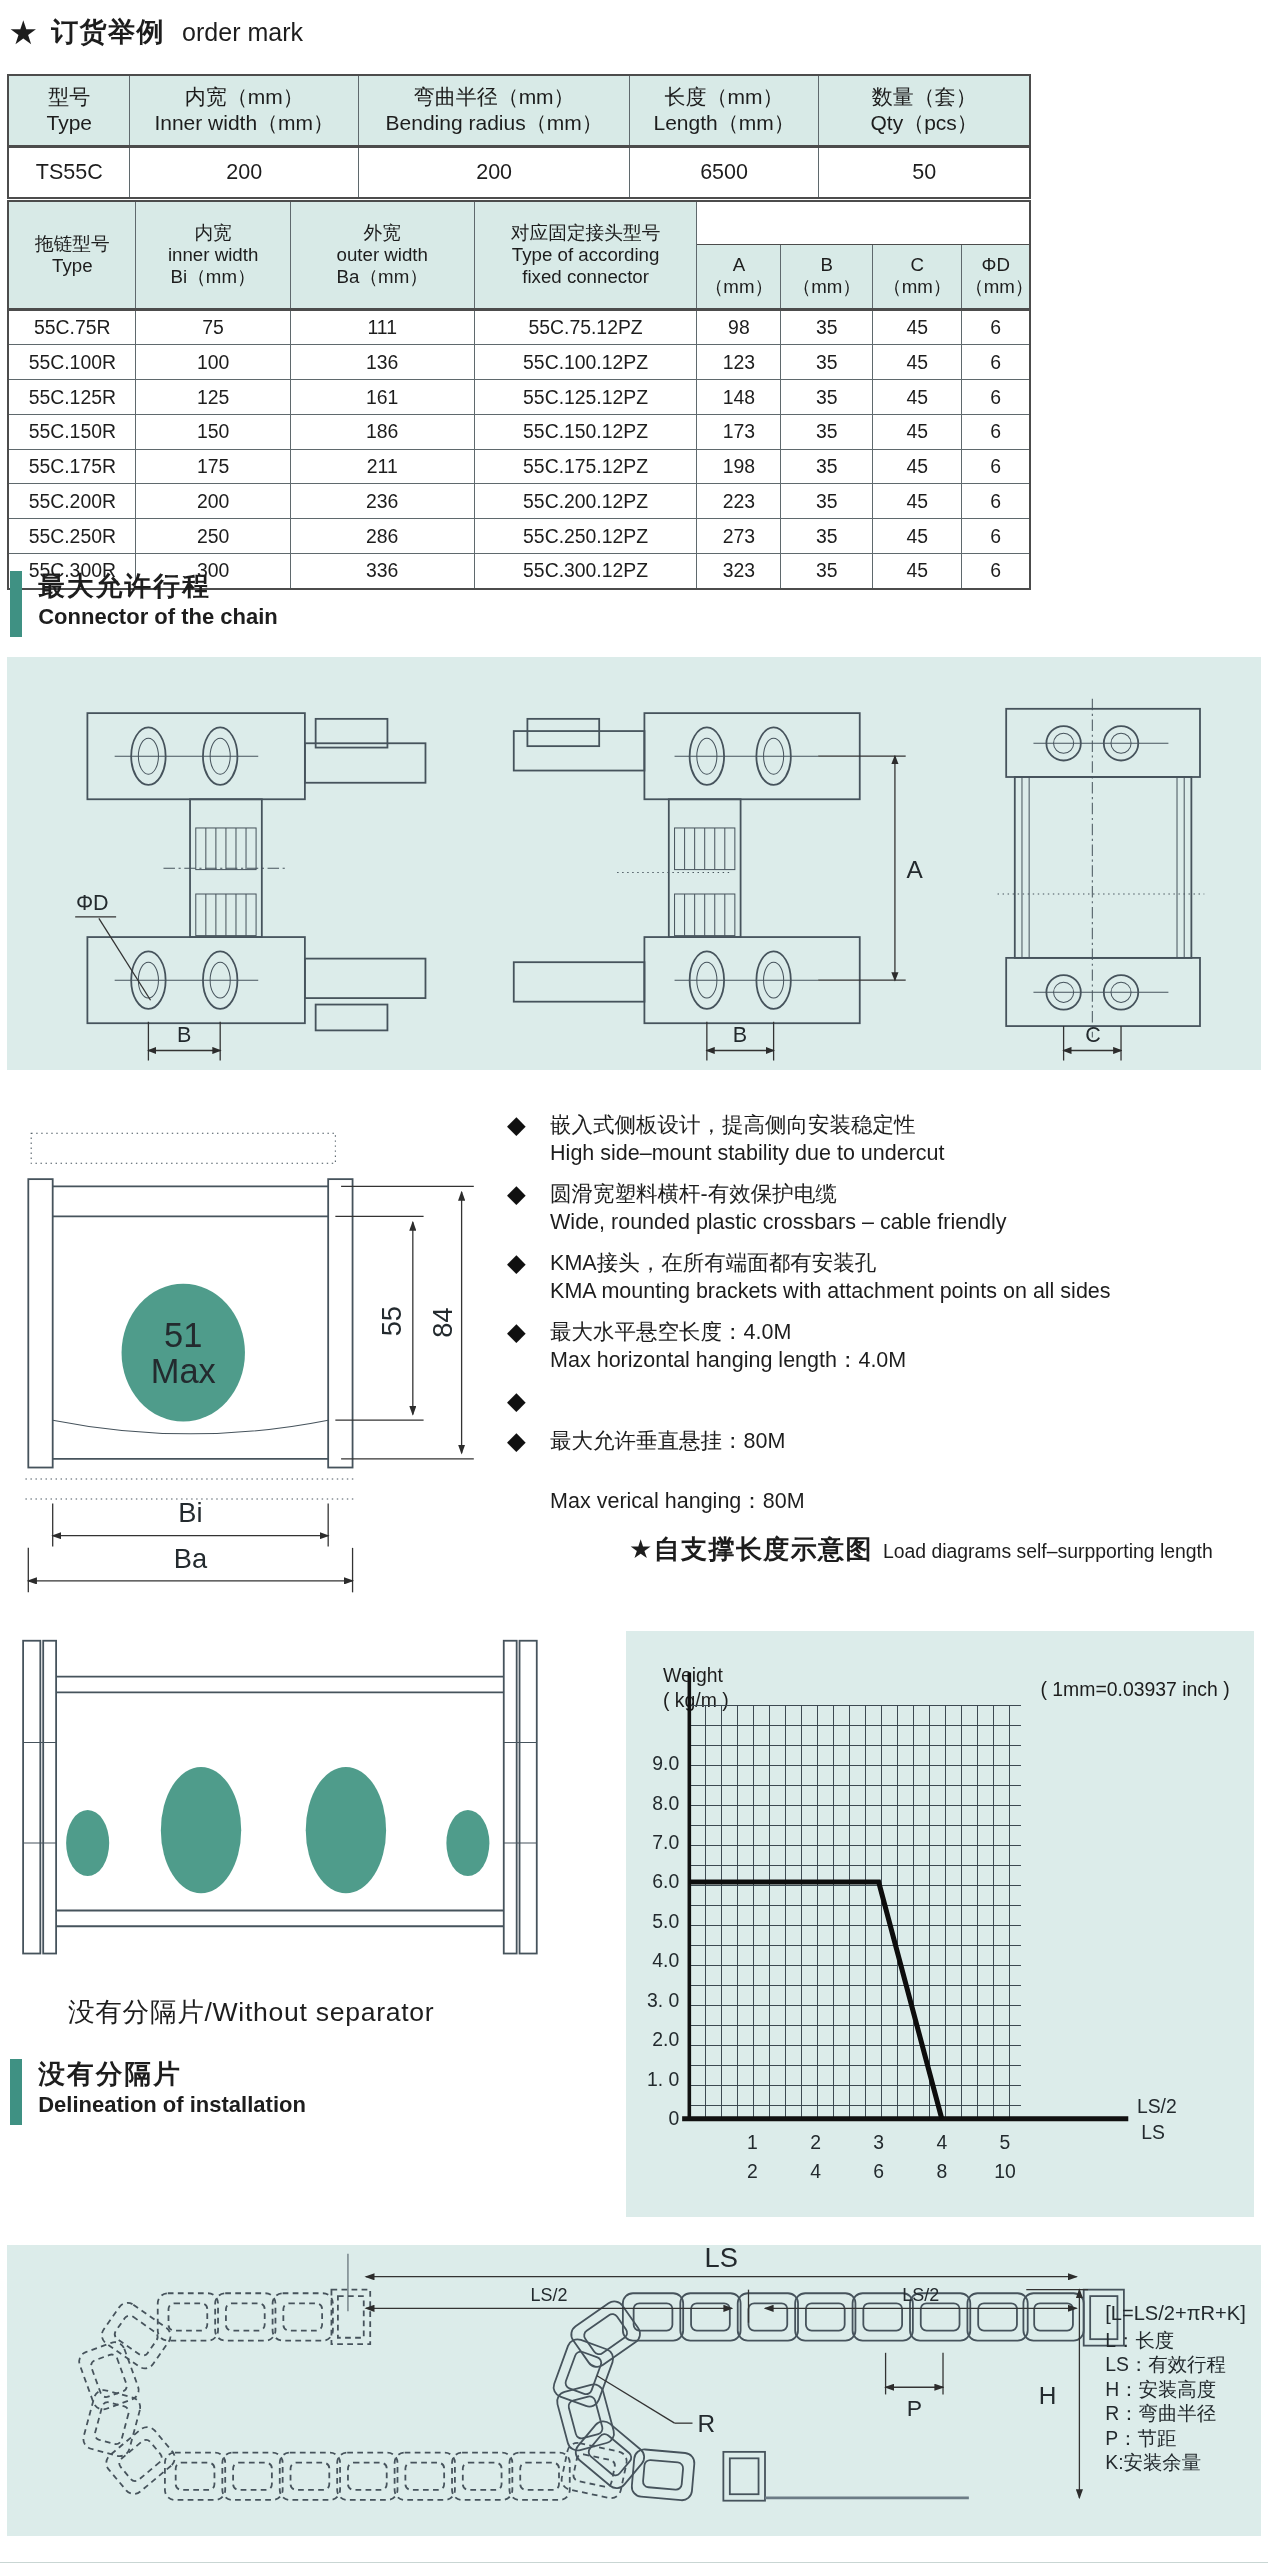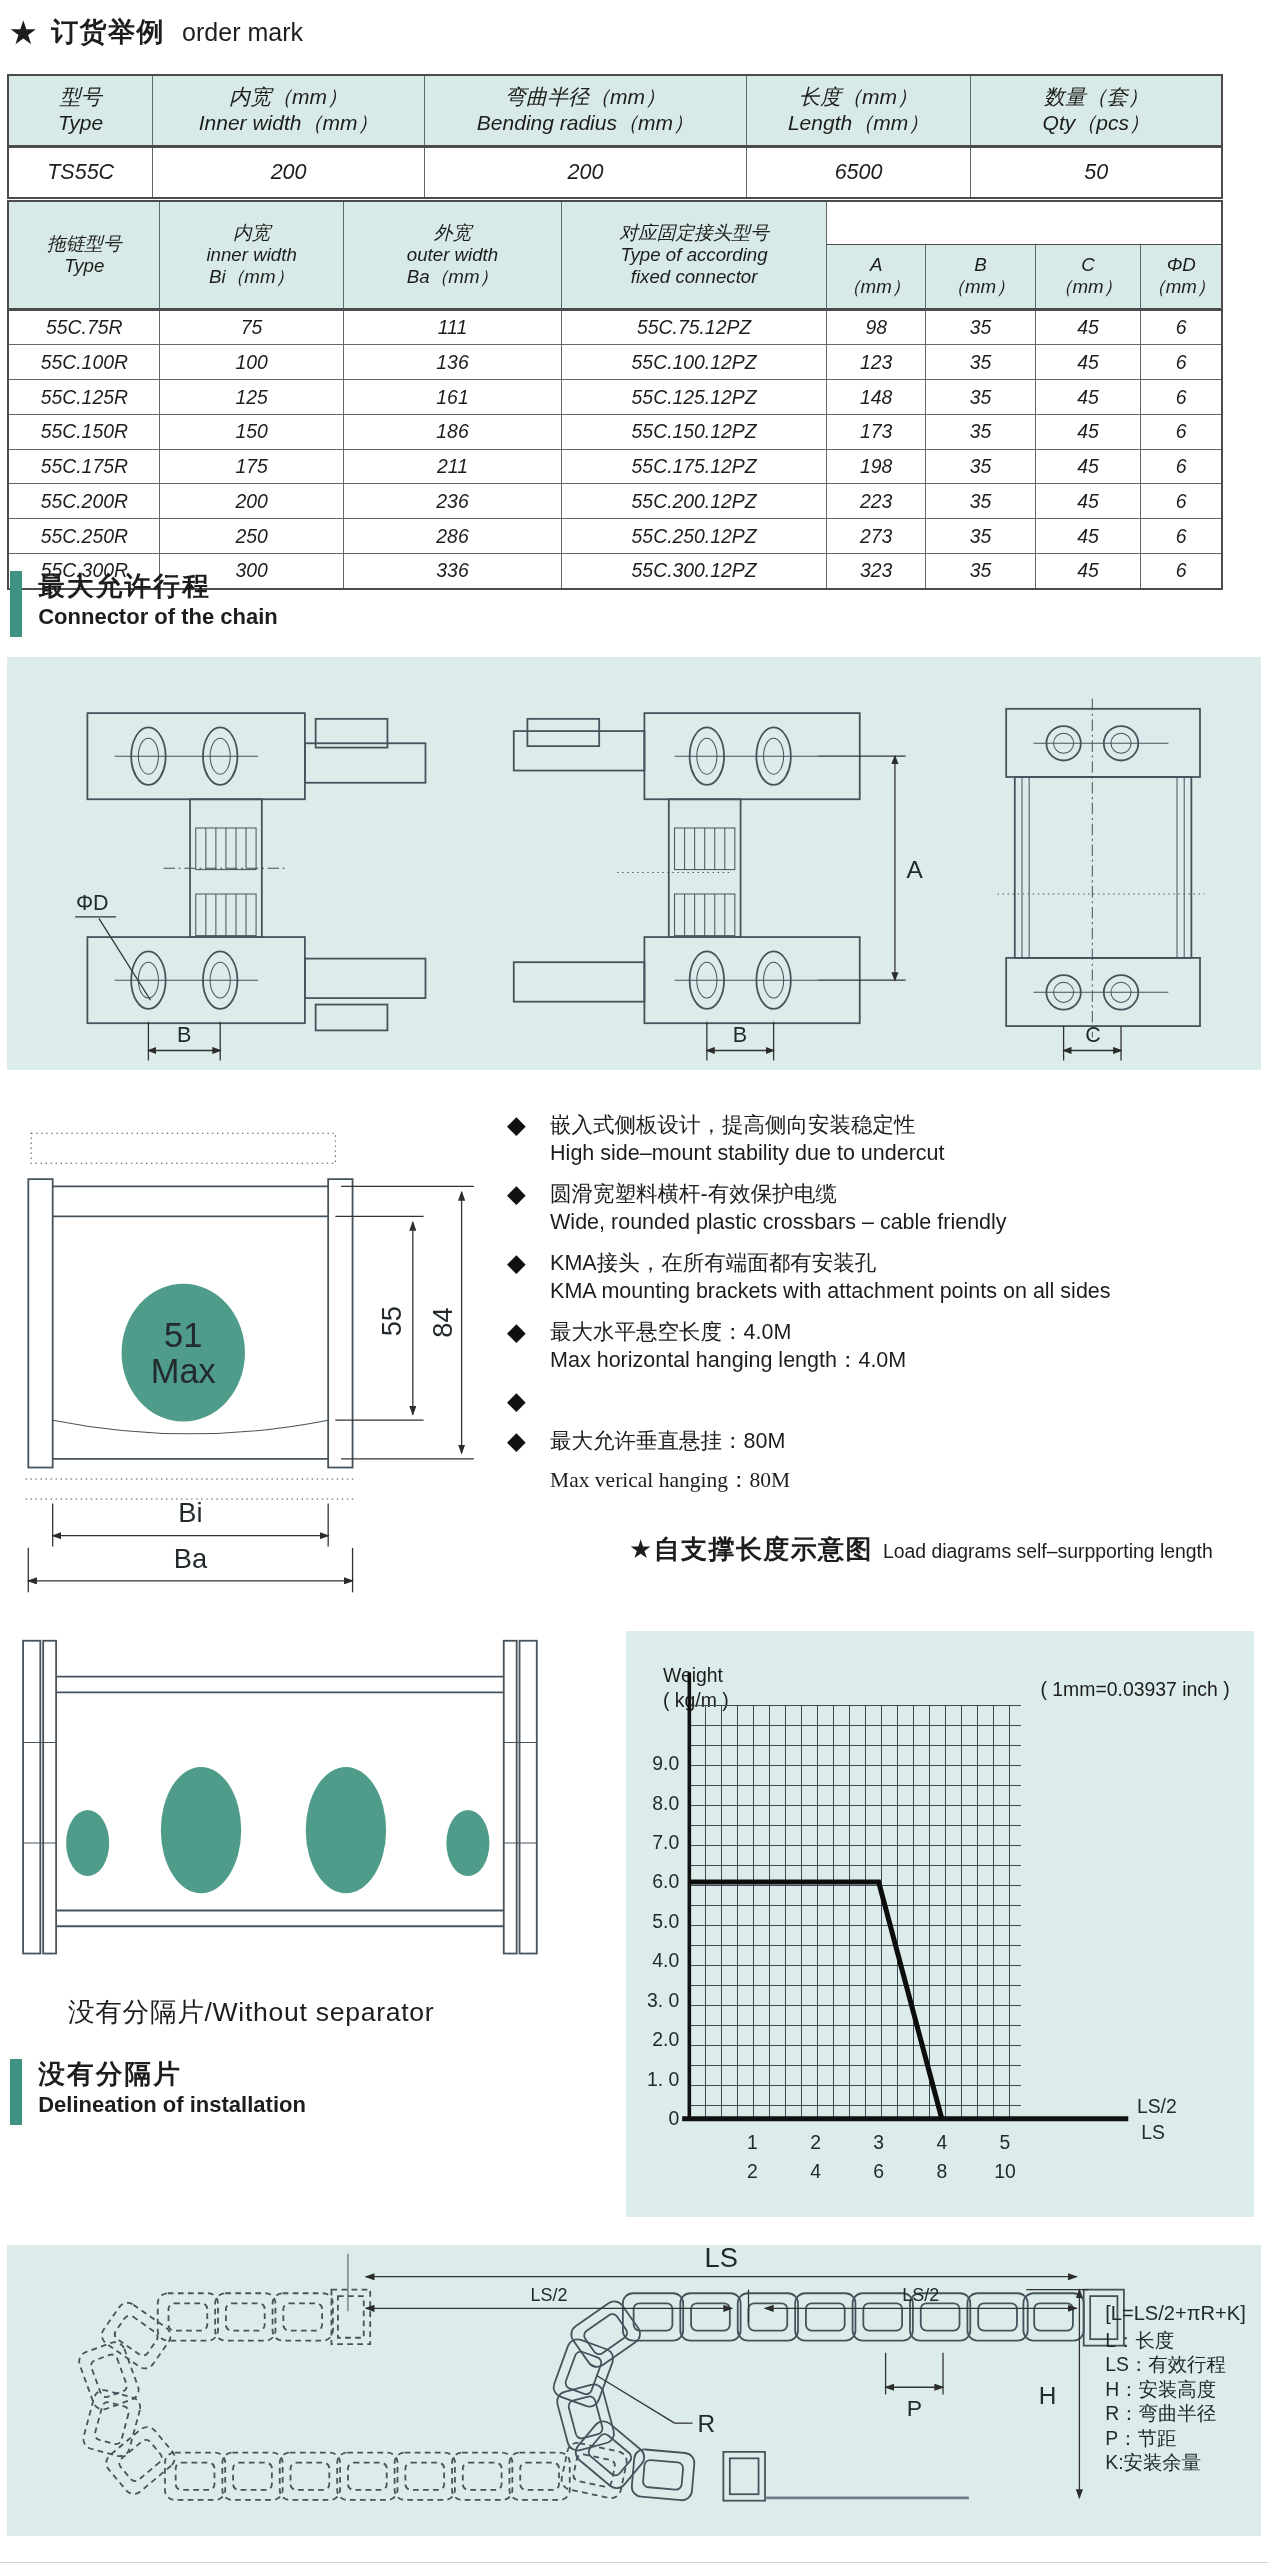--- a/index.html
+++ b/index.html
@@ -10,21 +10,21 @@
   
   #order-header{left:8.6px;top:14.4px;display:flex;align-items:center;gap:13px;}
   #order-header .star{font-size:33px;line-height:1;}
   #order-header .zh{font-size:27px;font-weight:700;letter-spacing:1.4px;}
   #order-header .en{font-size:25px;font-weight:400;margin-left:4.3px;}
   .sec-title{display:flex;gap:16px;}
   .sec-bar{width:12.2px;background:#3f9183;flex:0 0 12.2px;}
   .sec-text .zh{font-size:26.6px;font-weight:600;letter-spacing:2.2px;line-height:1.2;}
   .sec-text .en{font-size:22px;font-weight:700;line-height:1.25;}
   
-  table{border-collapse:collapse;table-layout:fixed;width:1216px;font-style:italic;}
+  table{border-collapse:collapse;table-layout:fixed;width:1024px;}
   .tbl{border:2.2px solid #4c4c4c;}
   .tbl th,.tbl td{border:1.1px solid #5f696d;text-align:center;vertical-align:middle;padding:1.4px 2.9px;}
   .tbl th{background:#d8eae7;font-weight:400;}
   .tbl .rule{border-bottom:3.6px solid #4c4c4c;}
   #order-table th{height:66px;font-size:21px;line-height:1.25;}
   #order-table td{height:46px;font-size:21.5px;}
   #spec-table th{font-size:18.7px;line-height:1.18;}
   #spec-table .gap{background:#ffffff;height:39px;}
   #spec-table .sub th{height:60px;}
   #spec-table td{height:31px;font-size:19.4px;border-top-width:1.4px;border-bottom-width:1.4px;}
@@ -37,21 +37,21 @@
   .dim{stroke:#333;stroke-width:1.8;fill:none;}
   .dl{stroke-dasharray:8 6;}
   .dd{stroke-dasharray:16 5 3 5;}
   .dot{stroke-dasharray:2 5;}
   
   #features{left:507px;top:1111px;width:725px;}
   .feat{display:flex;gap:18.7px;margin-bottom:13px;}
   .feat .dia{font-size:24.4px;line-height:27px;color:#101010;flex:0 0 24.4px;}
   .feat .t{font-size:21.5px;line-height:28px;}
   .feat .t .en{display:block;}
-  .feat .t .en.gapped{margin-top:11px;font-family:Liberation Serif, serif;}
+  .feat .t .en.gapped{margin-top:32px;}
   
   #chart-title{left:629px;top:1532px;display:flex;align-items:baseline;gap:10px;}
   #chart-title .zh{font-size:26px;font-weight:600;letter-spacing:1.4px;}
   #chart-title .en{font-size:19.4px;}
   #chart-panel{left:626px;top:1631px;width:628px;height:586px;}
   #chart-ylabel{left:37px;top:32px;font-size:19.4px;line-height:1.3;}
   #chart-note{right:24.4px;top:47px;font-size:19.4px;}
   #chart-grid{left:63px;top:74px;width:332px;height:415px;
     background:
       repeating-linear-gradient(to right,#3d4a52 0 0.7px,transparent 0.7px 16px),

